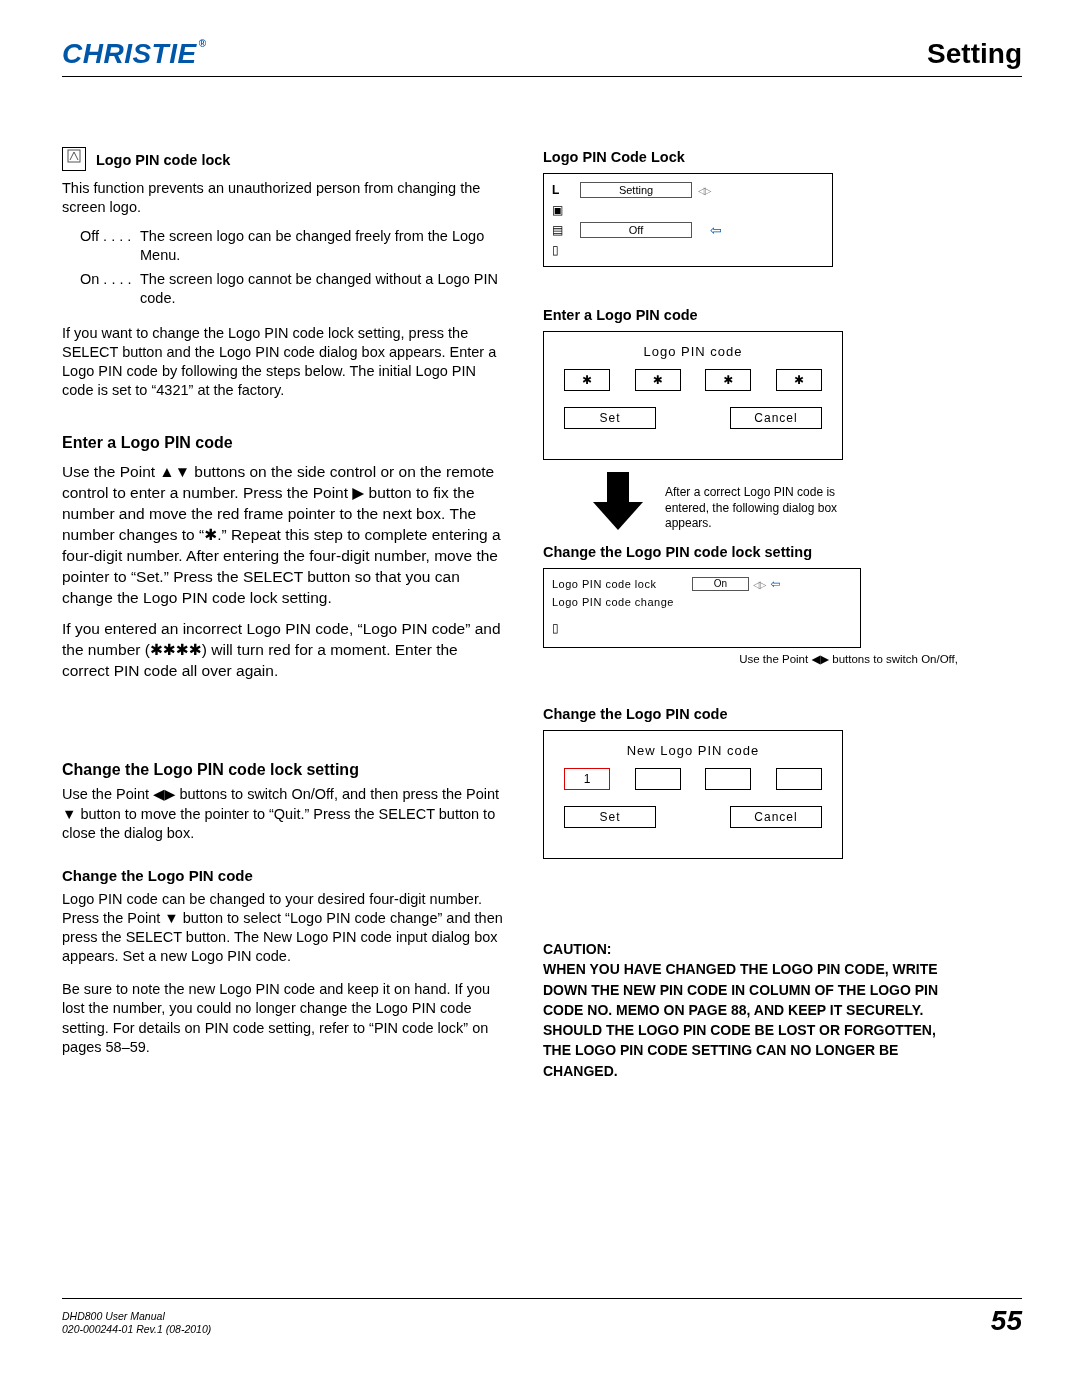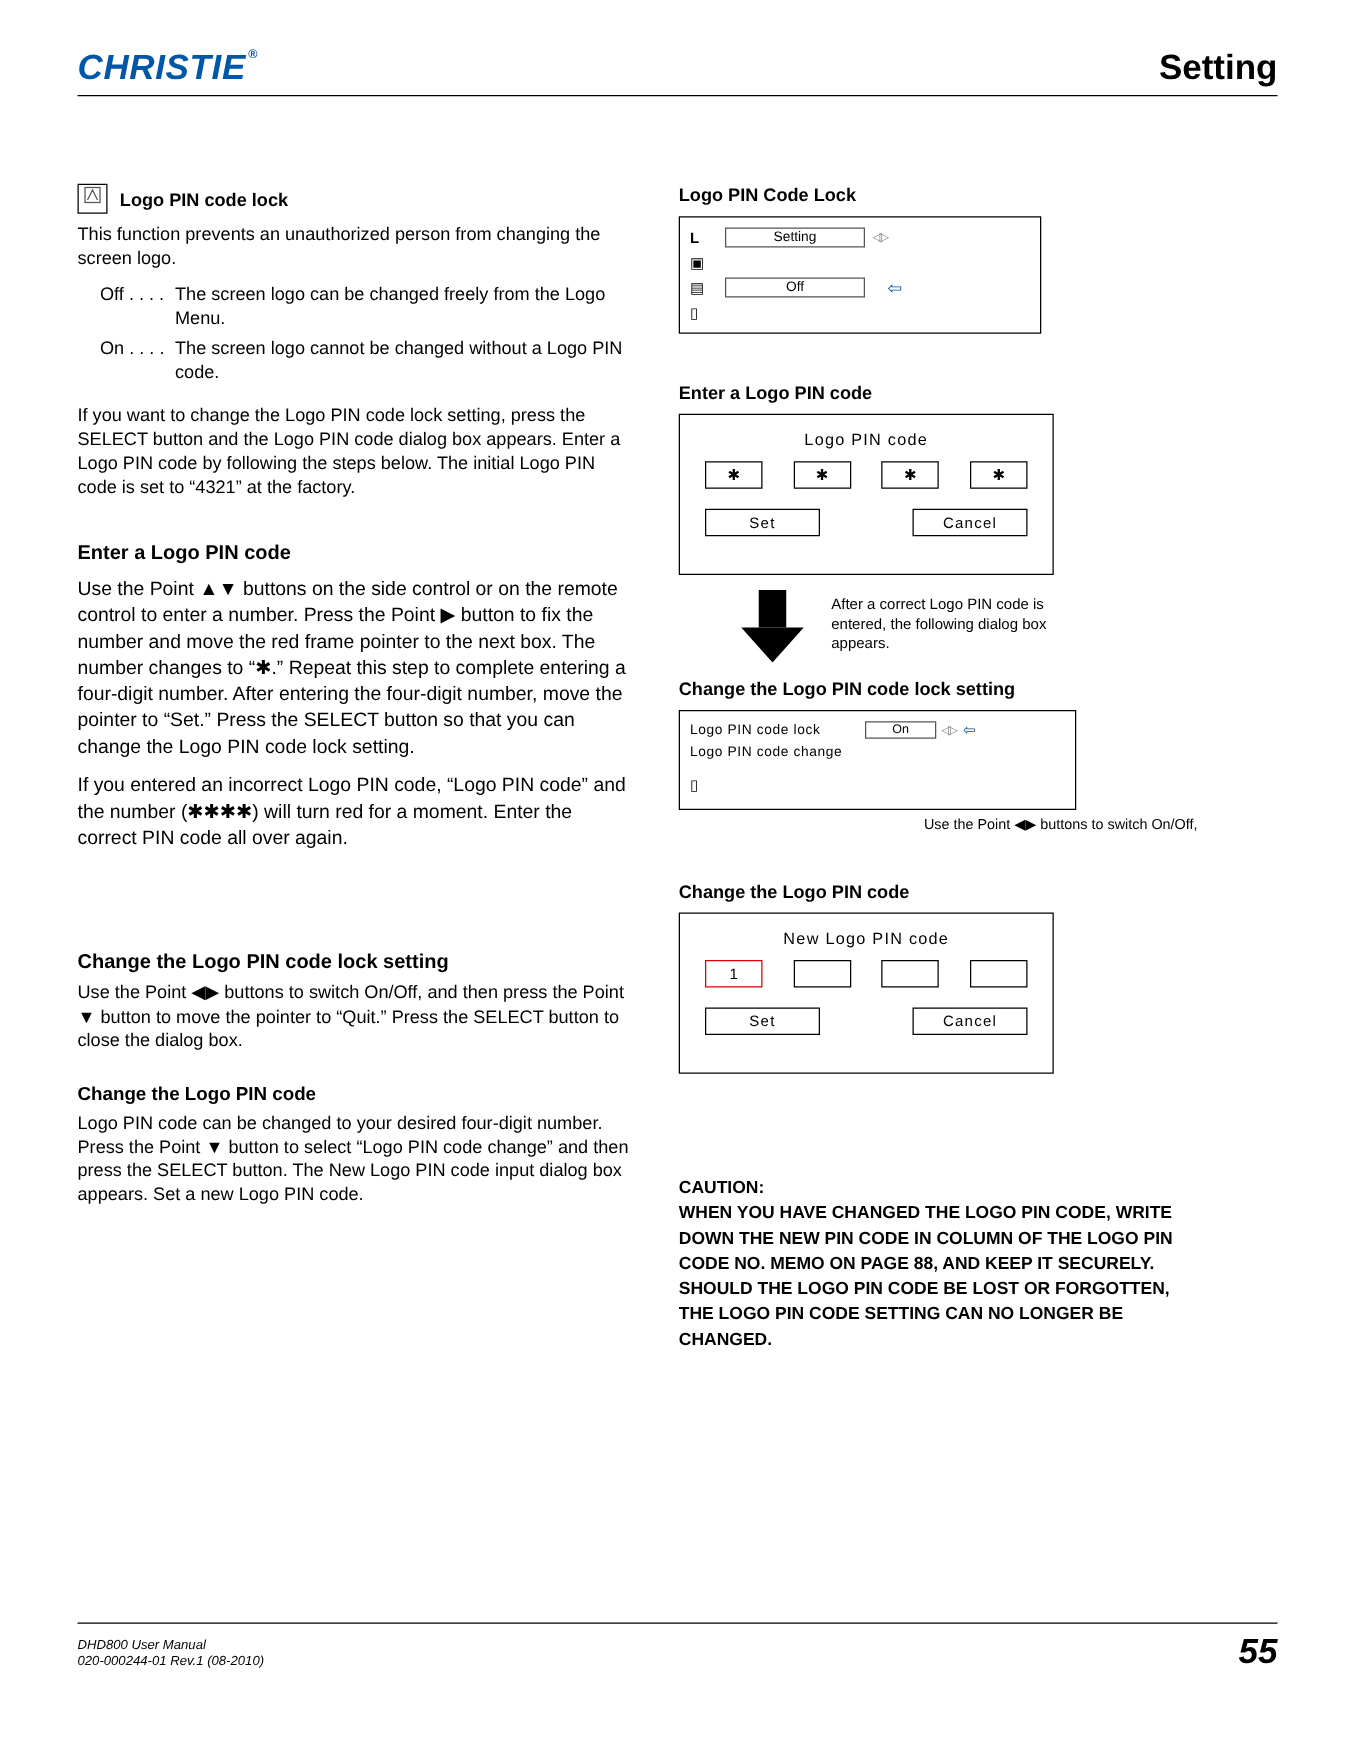--- a/index.html
+++ b/index.html
@@ -118,21 +118,21 @@
     width: 44px; height: 20px;
     font-size: 12px; line-height: 20px;
   }
   .pin-btns { display: flex; justify-content: space-between; margin: 16px 6px; }
   .pin-btn {
     border: 1px solid #000;
     width: 90px; height: 20px;
     font-size: 12px; line-height: 20px;
     letter-spacing: 1px;
   }
-  .arrow-block { display: flex; gap: 12px; margin: 12px 0 12px 40px; align-items: flex-start; }
+  .arrow-block { display: flex; gap: 12px; margin: 12px 0 12px 40px; align-items: flex-end; }
   .big-arrow svg { display: block; }
   .arrow-text { font-size: 12px; line-height: 1.3; width: 190px; margin-top:4px; }
   .lock-dialog {
     border: 1px solid #000;
     width: 300px;
     padding: 6px 8px 10px 8px;
     font-size: 11px;
   }
   .lock-row { display: flex; align-items: center; height: 18px; }
   .lock-label { width: 140px; letter-spacing: 0.5px; }
@@ -200,20 +200,21 @@
 
       <div class="h2" style="margin-top:80px">Change the Logo PIN code lock setting</div>
       <div class="psmall">
         <span>Use the Point </span><span class="tri">◀▶</span><span> buttons to switch On/Off, and then press the Point </span><span class="tri">▼</span><span> button to move the pointer to “Quit.” Press the SELECT button to close the dialog box.</span>
       </div>
 
       <div class="h2" style="margin-top:24px;font-size:15px">Change the Logo PIN code</div>
       <div class="psmall">
         <span>Logo PIN code can be changed to your desired four-digit number. Press the Point </span><span class="tri">▼</span><span> button to select “Logo PIN code change” and then press the SELECT button. The New Logo PIN code input dialog box appears. Set a new Logo PIN code.</span>
       </div>
+      <div class="psmall" style="margin-top:14px">Be sure to note the new Logo PIN code and keep it on hand. If you lost the number, you could no longer change the Logo PIN code setting. For details on PIN code setting, refer to “PIN code lock” on pages 58–59.</div>
     </div>
 
     <div class="right-col">
       <div class="right-title">Logo PIN Code Lock</div>
       <div class="menu-box">
         <div class="menu-row">
           <span class="menu-icon"><b>L</b></span>
           <span class="menu-field">Setting</span>
           <span class="menu-arrows">◁▷</span>
         </div>

